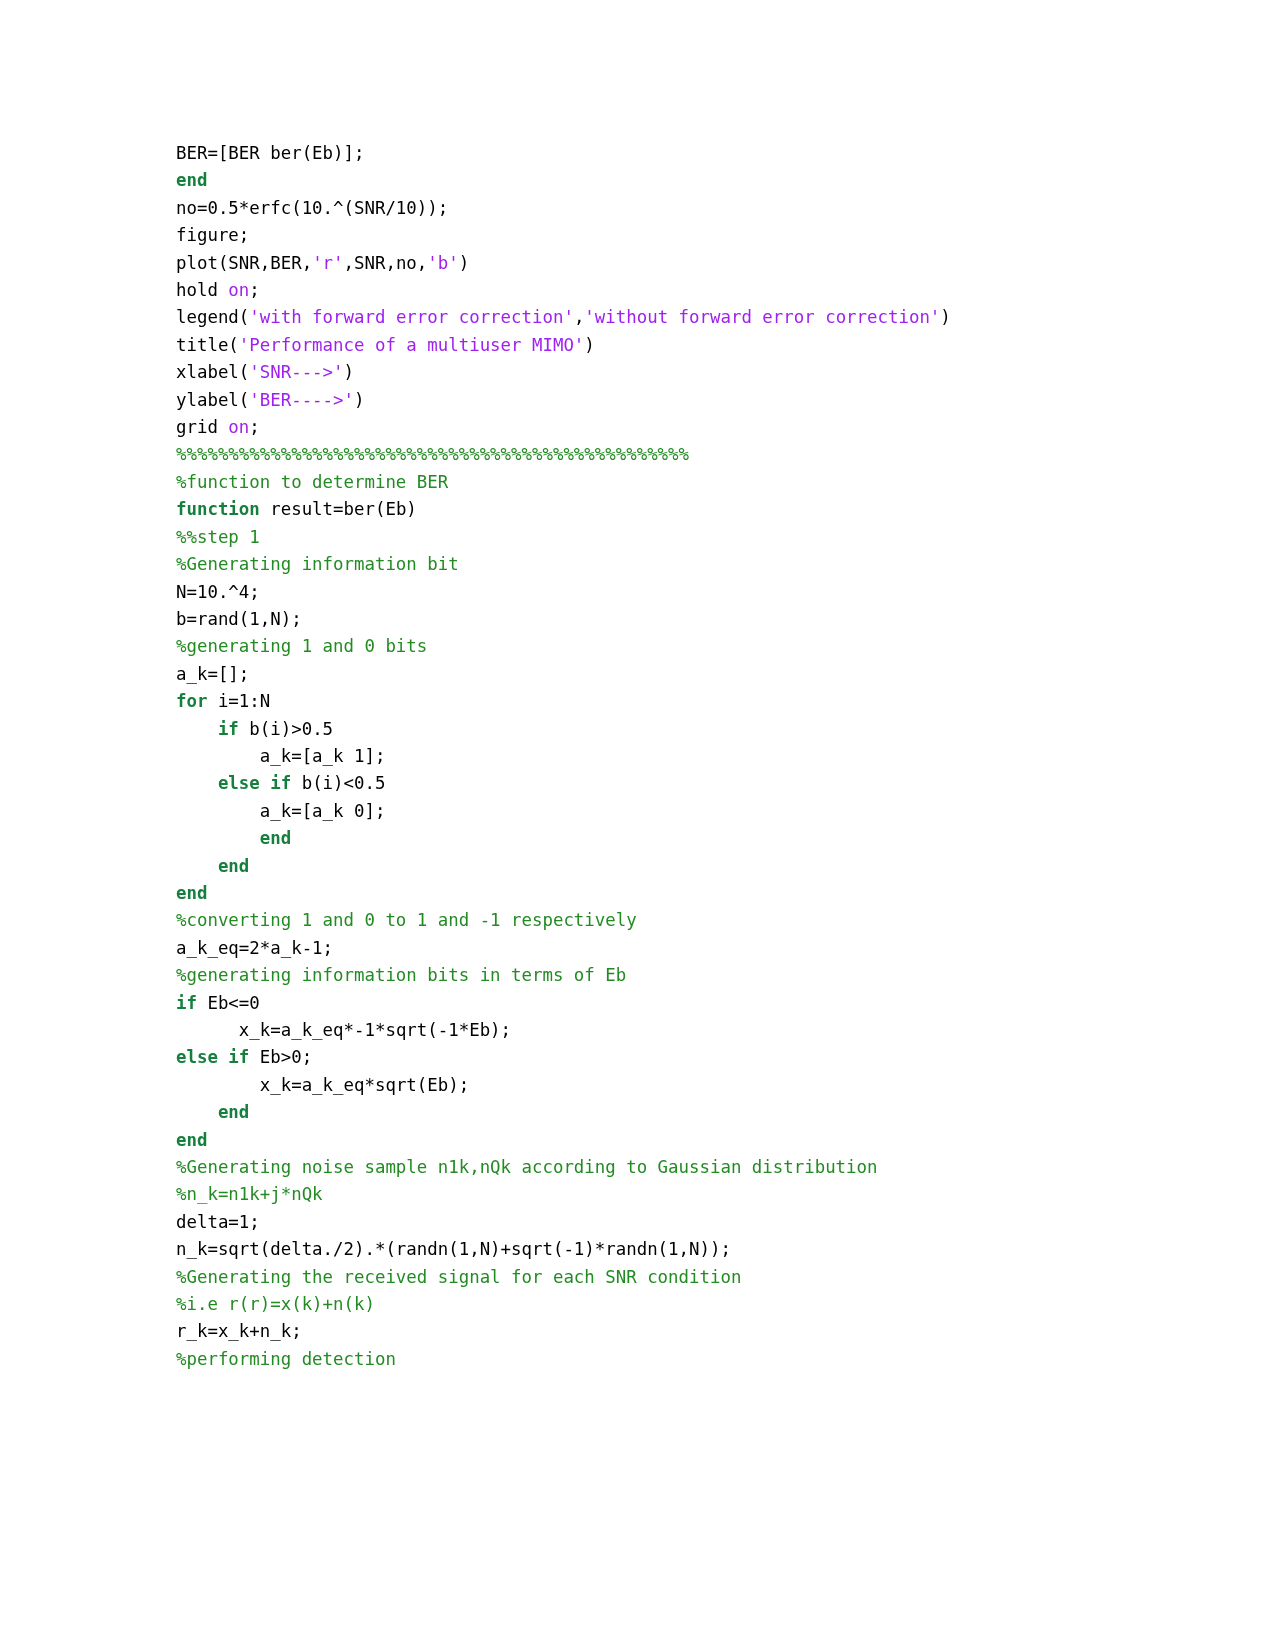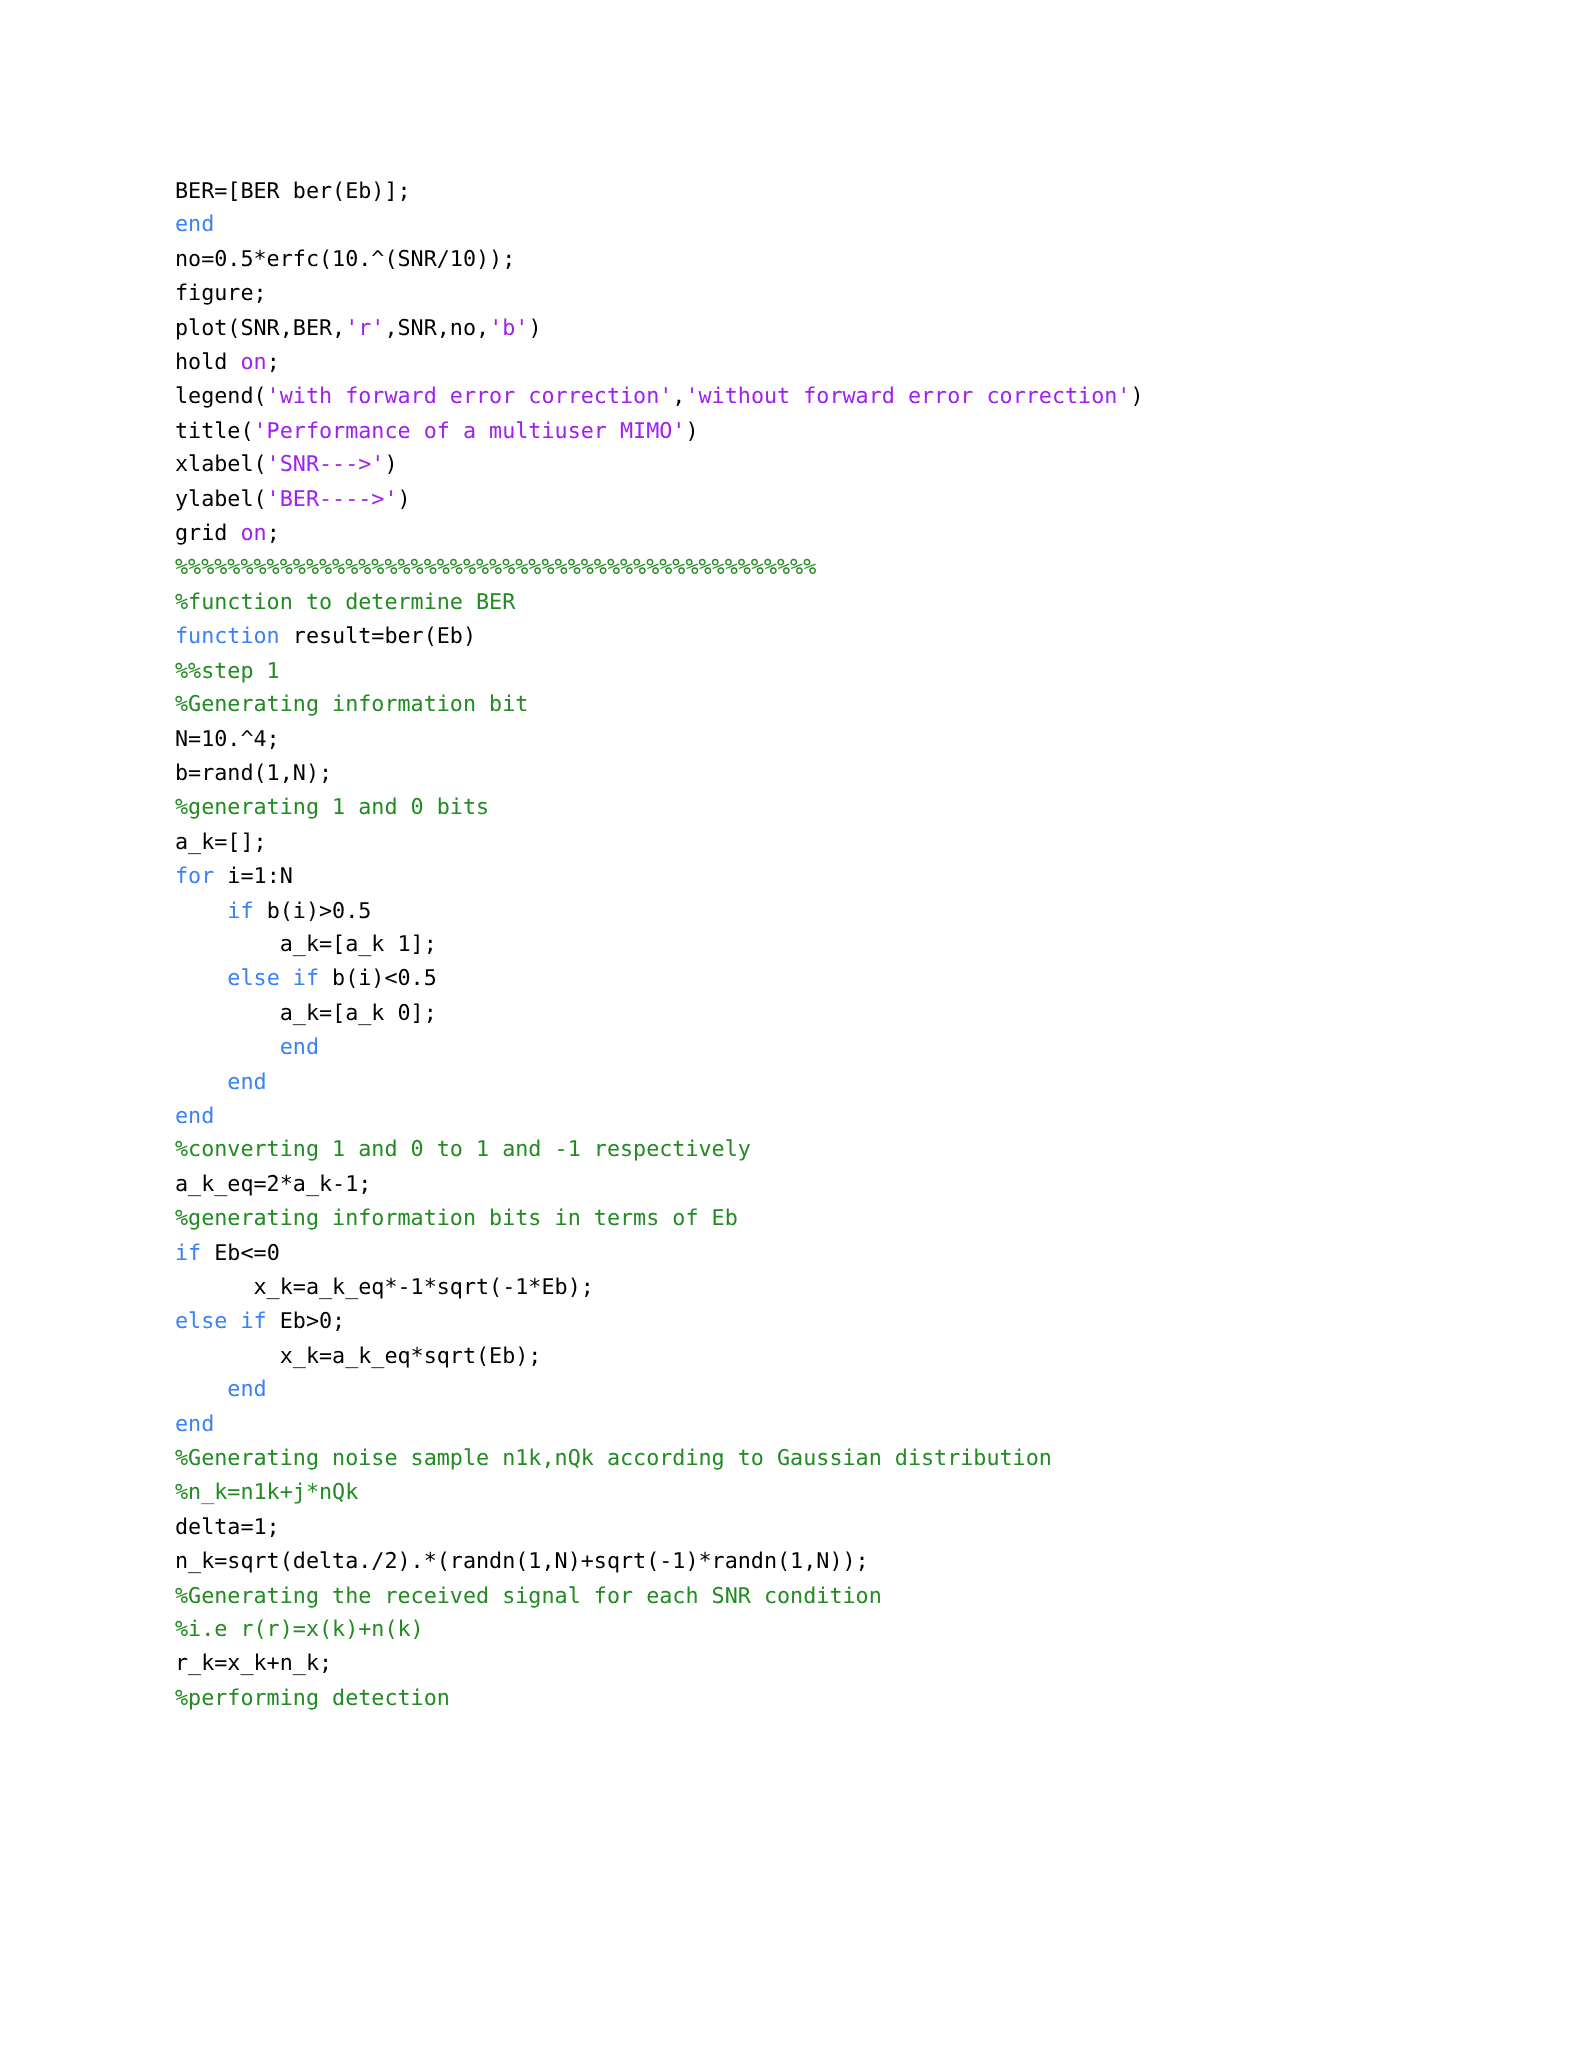--- a/index.html
+++ b/index.html
@@ -29,22 +29,23 @@
     line-height: 27.4px;
     letter-spacing: 0px;
     white-space: pre-wrap;
     word-break: break-word;
     color: #000000;
   }
   .ln {
     display: block;
     white-space: pre-wrap;
     min-height: 27.4px;
+    margin-left: 36px;
   }
-  .tok-key { color: #3b82f6; }
+  .tok-key { color: #15803d; font-weight: bold; }
   .tok-str { color: #a020f0; }
   .tok-com { color: #228b22; }
   .tok-plain { color: #000000; }
 </style>
 </head>
 <body>
 
 <div id="page">
   <div id="code-listing"><span class="ln"><span class="tok-plain">BER=[BER ber(Eb)];</span></span><span class="ln"><span class="tok-key">end</span></span><span class="ln"><span class="tok-plain">no=0.5*erfc(10.^(SNR/10));</span></span><span class="ln"><span class="tok-plain">figure;</span></span><span class="ln"><span class="tok-plain">plot(SNR,BER,</span><span class="tok-str">'r'</span><span class="tok-plain">,SNR,no,</span><span class="tok-str">'b'</span><span class="tok-plain">)</span></span><span class="ln"><span class="tok-plain">hold </span><span class="tok-str">on</span><span class="tok-plain">;</span></span><span class="ln"><span class="tok-plain">legend(</span><span class="tok-str">'with forward error correction'</span><span class="tok-plain">,</span><span class="tok-str">'without forward error correction'</span><span class="tok-plain">)</span></span><span class="ln"><span class="tok-plain">title(</span><span class="tok-str">'Performance of a multiuser MIMO'</span><span class="tok-plain">)</span></span><span class="ln"><span class="tok-plain">xlabel(</span><span class="tok-str">'SNR---&gt;'</span><span class="tok-plain">)</span></span><span class="ln"><span class="tok-plain">ylabel(</span><span class="tok-str">'BER----&gt;'</span><span class="tok-plain">)</span></span><span class="ln"><span class="tok-plain">grid </span><span class="tok-str">on</span><span class="tok-plain">;</span></span><span class="ln"><span class="tok-com">%%%%%%%%%%%%%%%%%%%%%%%%%%%%%%%%%%%%%%%%%%%%%%%%%</span></span><span class="ln"><span class="tok-com">%function to determine BER</span></span><span class="ln"><span class="tok-key">function</span><span class="tok-plain"> result=ber(Eb)</span></span><span class="ln"><span class="tok-com">%%step 1</span></span><span class="ln"><span class="tok-com">%Generating information bit</span></span><span class="ln"><span class="tok-plain">N=10.^4;</span></span><span class="ln"><span class="tok-plain">b=rand(1,N);</span></span><span class="ln"><span class="tok-com">%generating 1 and 0 bits</span></span><span class="ln"><span class="tok-plain">a_k=[];</span></span><span class="ln"><span class="tok-key">for</span><span class="tok-plain"> i=1:N</span></span><span class="ln"><span class="tok-plain">    </span><span class="tok-key">if</span><span class="tok-plain"> b(i)&gt;0.5</span></span><span class="ln"><span class="tok-plain">        a_k=[a_k 1];</span></span><span class="ln"><span class="tok-plain">    </span><span class="tok-key">else if</span><span class="tok-plain"> b(i)&lt;0.5</span></span><span class="ln"><span class="tok-plain">        a_k=[a_k 0];</span></span><span class="ln"><span class="tok-plain">        </span><span class="tok-key">end</span></span><span class="ln"><span class="tok-plain">    </span><span class="tok-key">end</span></span><span class="ln"><span class="tok-key">end</span></span><span class="ln"><span class="tok-com">%converting 1 and 0 to 1 and -1 respectively</span></span><span class="ln"><span class="tok-plain">a_k_eq=2*a_k-1;</span></span><span class="ln"><span class="tok-com">%generating information bits in terms of Eb</span></span><span class="ln"><span class="tok-key">if</span><span class="tok-plain"> Eb&lt;=0</span></span><span class="ln"><span class="tok-plain">      x_k=a_k_eq*-1*sqrt(-1*Eb);</span></span><span class="ln"><span class="tok-key">else if</span><span class="tok-plain"> Eb&gt;0;</span></span><span class="ln"><span class="tok-plain">        x_k=a_k_eq*sqrt(Eb);</span></span><span class="ln"><span class="tok-plain">    </span><span class="tok-key">end</span></span><span class="ln"><span class="tok-key">end</span></span><span class="ln"><span class="tok-com">%Generating noise sample n1k,nQk according to Gaussian distribution</span></span><span class="ln"><span class="tok-com">%n_k=n1k+j*nQk</span></span><span class="ln"><span class="tok-plain">delta=1;</span></span><span class="ln"><span class="tok-plain">n_k=sqrt(delta./2).*(randn(1,N)+sqrt(-1)*randn(1,N));</span></span><span class="ln"><span class="tok-com">%Generating the received signal for each SNR condition</span></span><span class="ln"><span class="tok-com">%i.e r(r)=x(k)+n(k)</span></span><span class="ln"><span class="tok-plain">r_k=x_k+n_k;</span></span><span class="ln"><span class="tok-com">%performing detection</span></span></div>
 </div>

